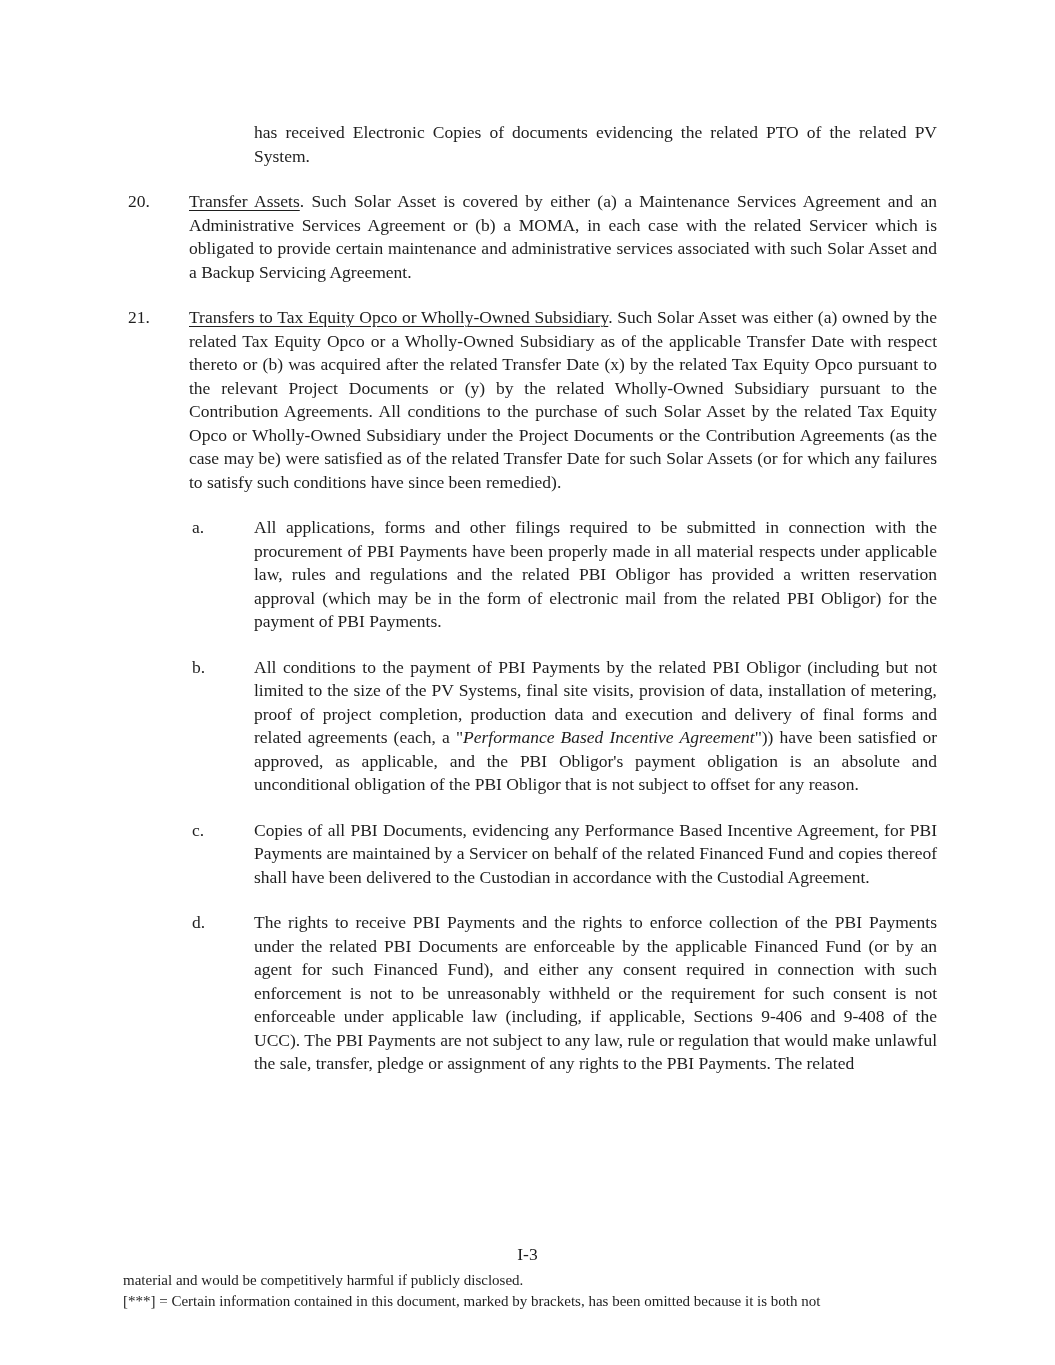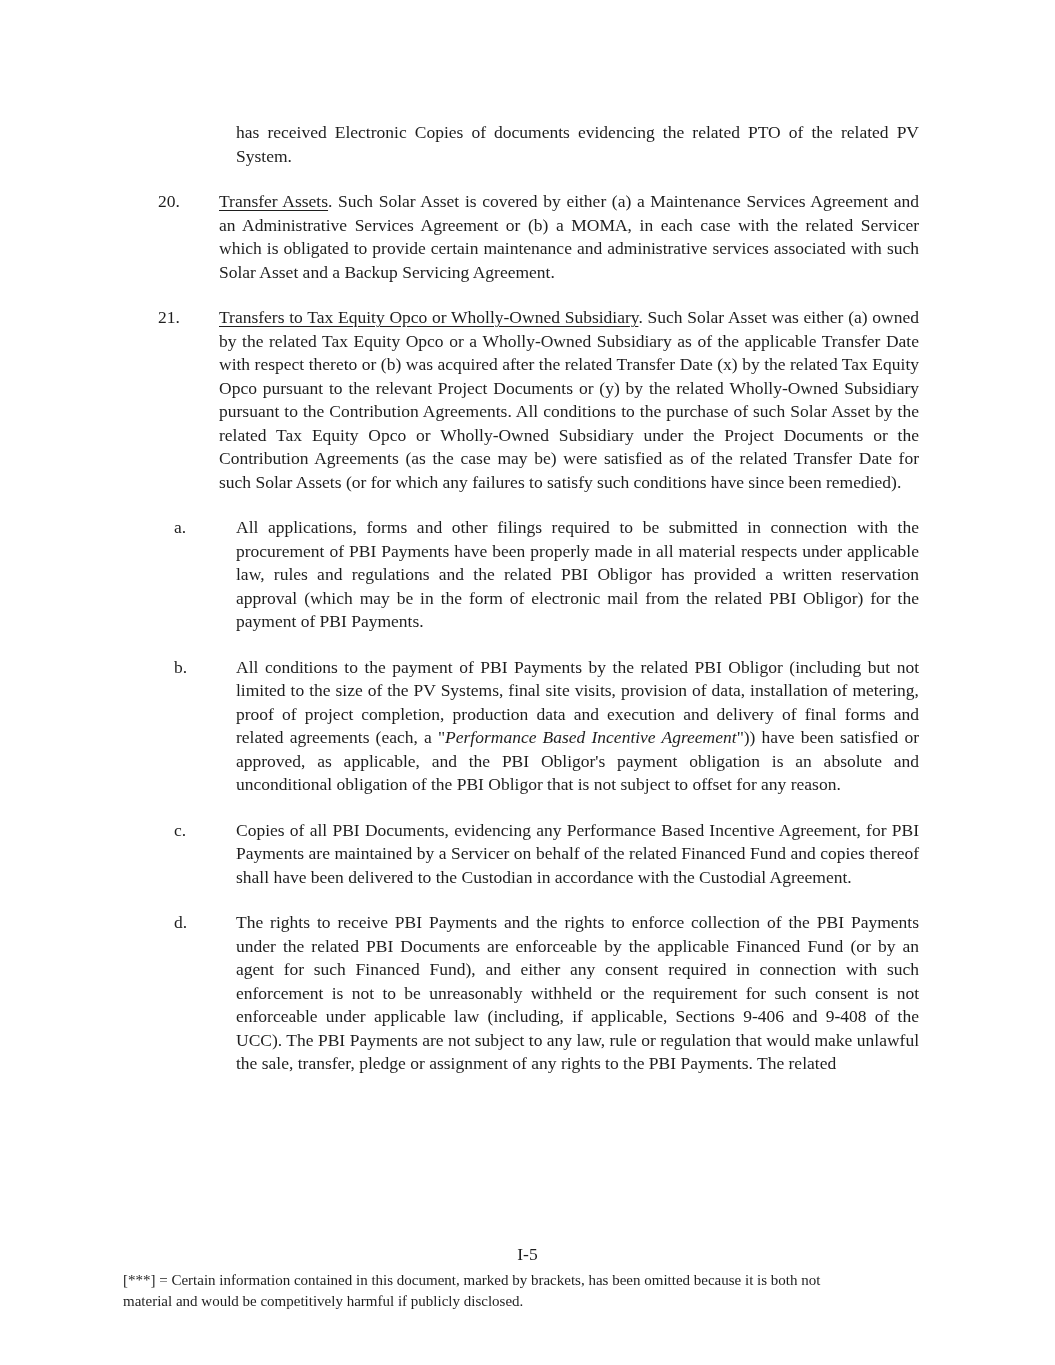--- a/index.html
+++ b/index.html
@@ -9,28 +9,28 @@
     height: 1365px;
     background: #ffffff;
     font-family: "Liberation Serif", "DejaVu Serif", serif;
     font-size: 17.5px;
     line-height: 23.5px;
     color: #1e1e1e;
     overflow: hidden;
   }
   .content {
     position: absolute;
-    left: 110px;
+    left: 128px;
     top: 121px;
     width: 809px;
     text-align: justify;
   }
   .para { margin: 0 0 22px 0; }
   .intro { margin-left: 126px; }
-  .item { position: relative; padding-left: 61px; margin-left: 48px; }
+  .item { position: relative; padding-left: 61px; }
   .num { position: absolute; left: 0; top: 0; }
   .sub { position: relative; padding-left: 126px; }
   .letter { position: absolute; left: 64px; top: 0; }
   .u {
     text-decoration: underline;
     text-decoration-thickness: 1px;
     text-underline-offset: 3px;
   }
   .it { font-style: italic; }
   .footer { position: absolute; left: 123px; top: 1243px; width: 809px; }
@@ -73,20 +73,20 @@
     </div>
 
     <div class="para sub">
       <span class="letter">d.</span>
       <div><span>The rights to receive PBI Payments and the rights to enforce collection of the PBI Payments under the related PBI Documents are enforceable by the applicable Financed Fund (or by an agent for such Financed Fund), and either any consent required in connection with such enforcement is not to be unreasonably withheld or the requirement for such consent is not enforceable under applicable law (including, if applicable, Sections 9-406 and 9-408 of the UCC). The PBI Payments are not subject to any law, rule or regulation that would make unlawful the sale, transfer, pledge or assignment of any rights to the PBI Payments. The related</span></div>
     </div>
 
   </div>
 
   <div class="footer">
-    <div class="pgnum">I-5</div>
+    <div class="pgnum">I-3</div>
     <div class="footnote">
+      <div>material and would be competitively harmful if publicly disclosed.</div>
       <div>[***] = Certain information contained in this document, marked by brackets, has been omitted because it is both not</div>
-      <div>material and would be competitively harmful if publicly disclosed.</div>
     </div>
   </div>
 
 </div>
 
 </body></html>

